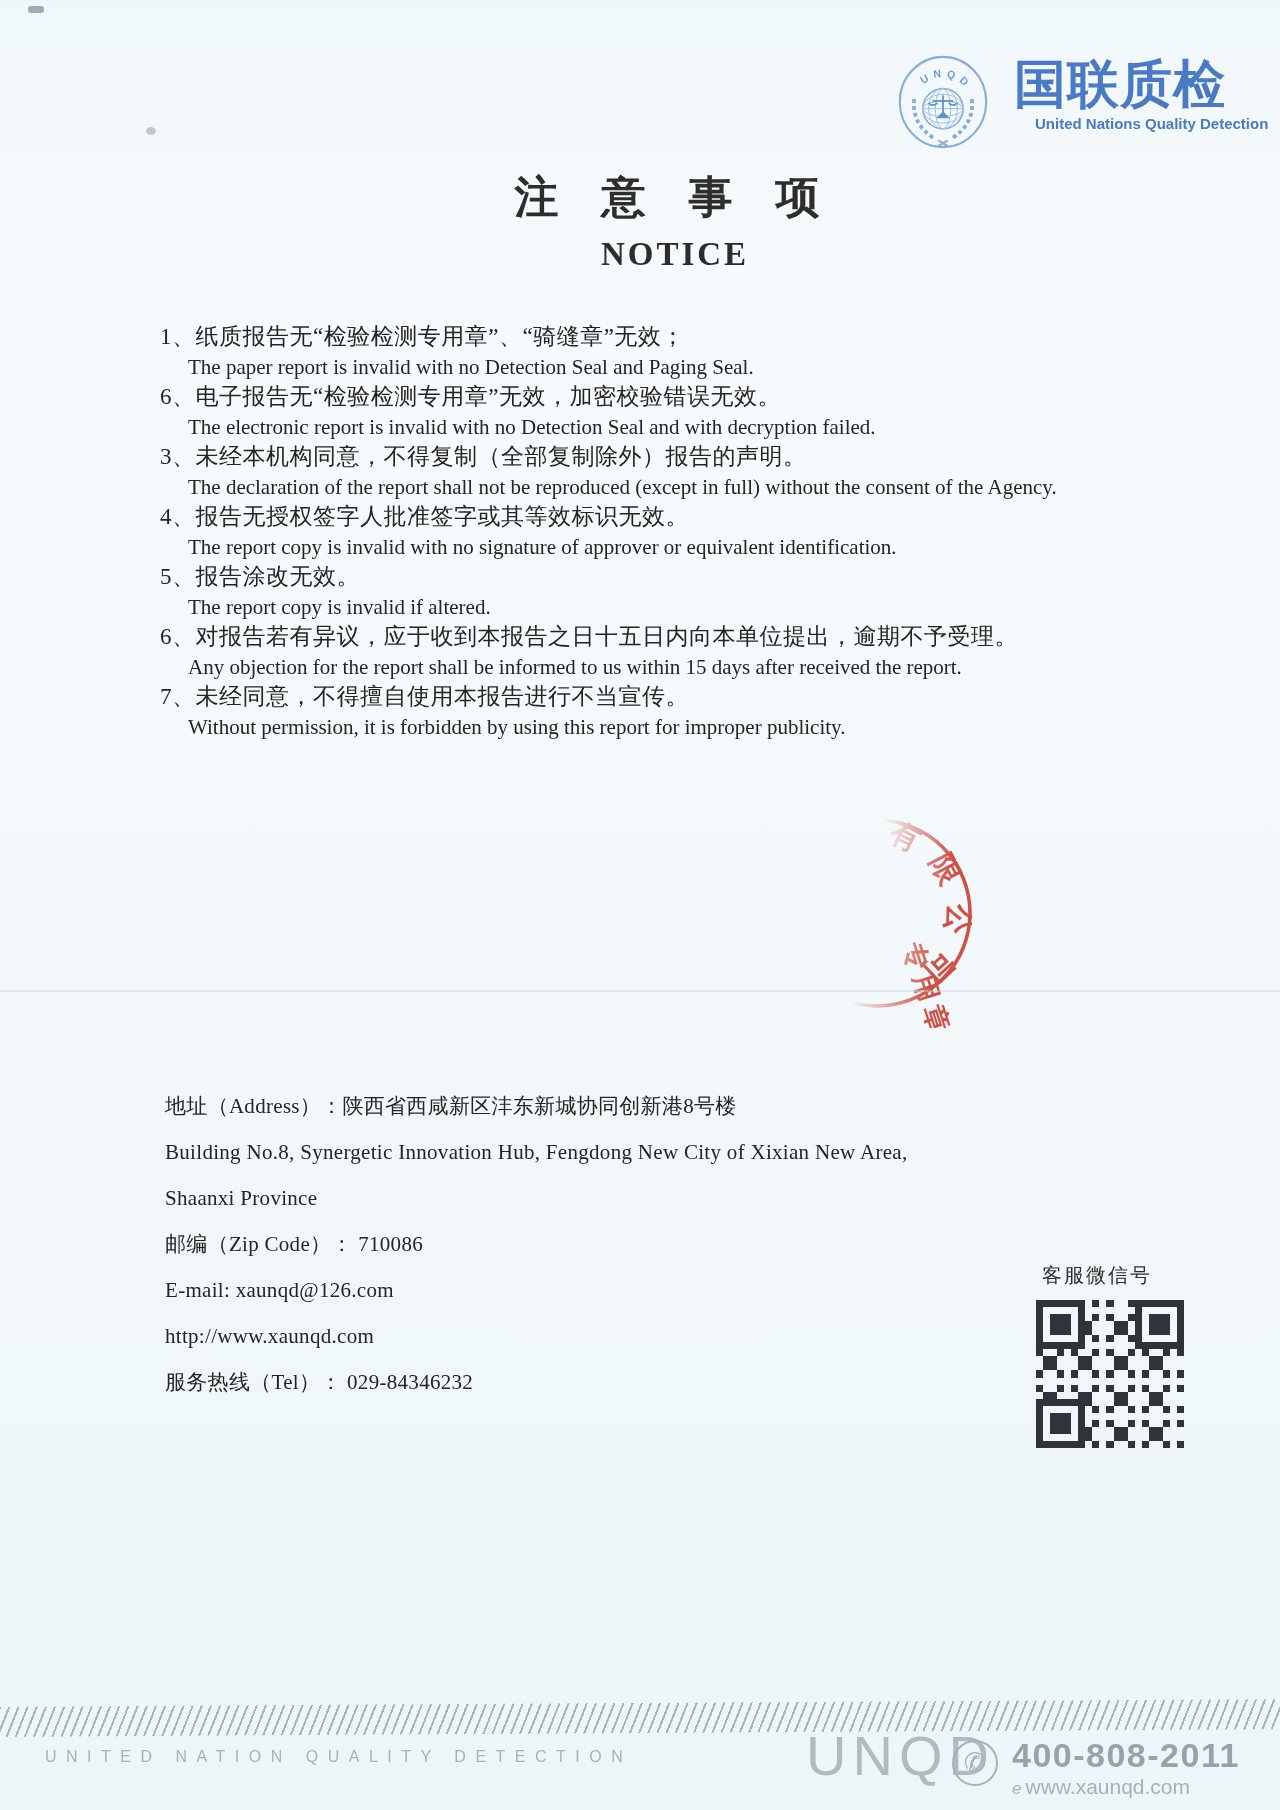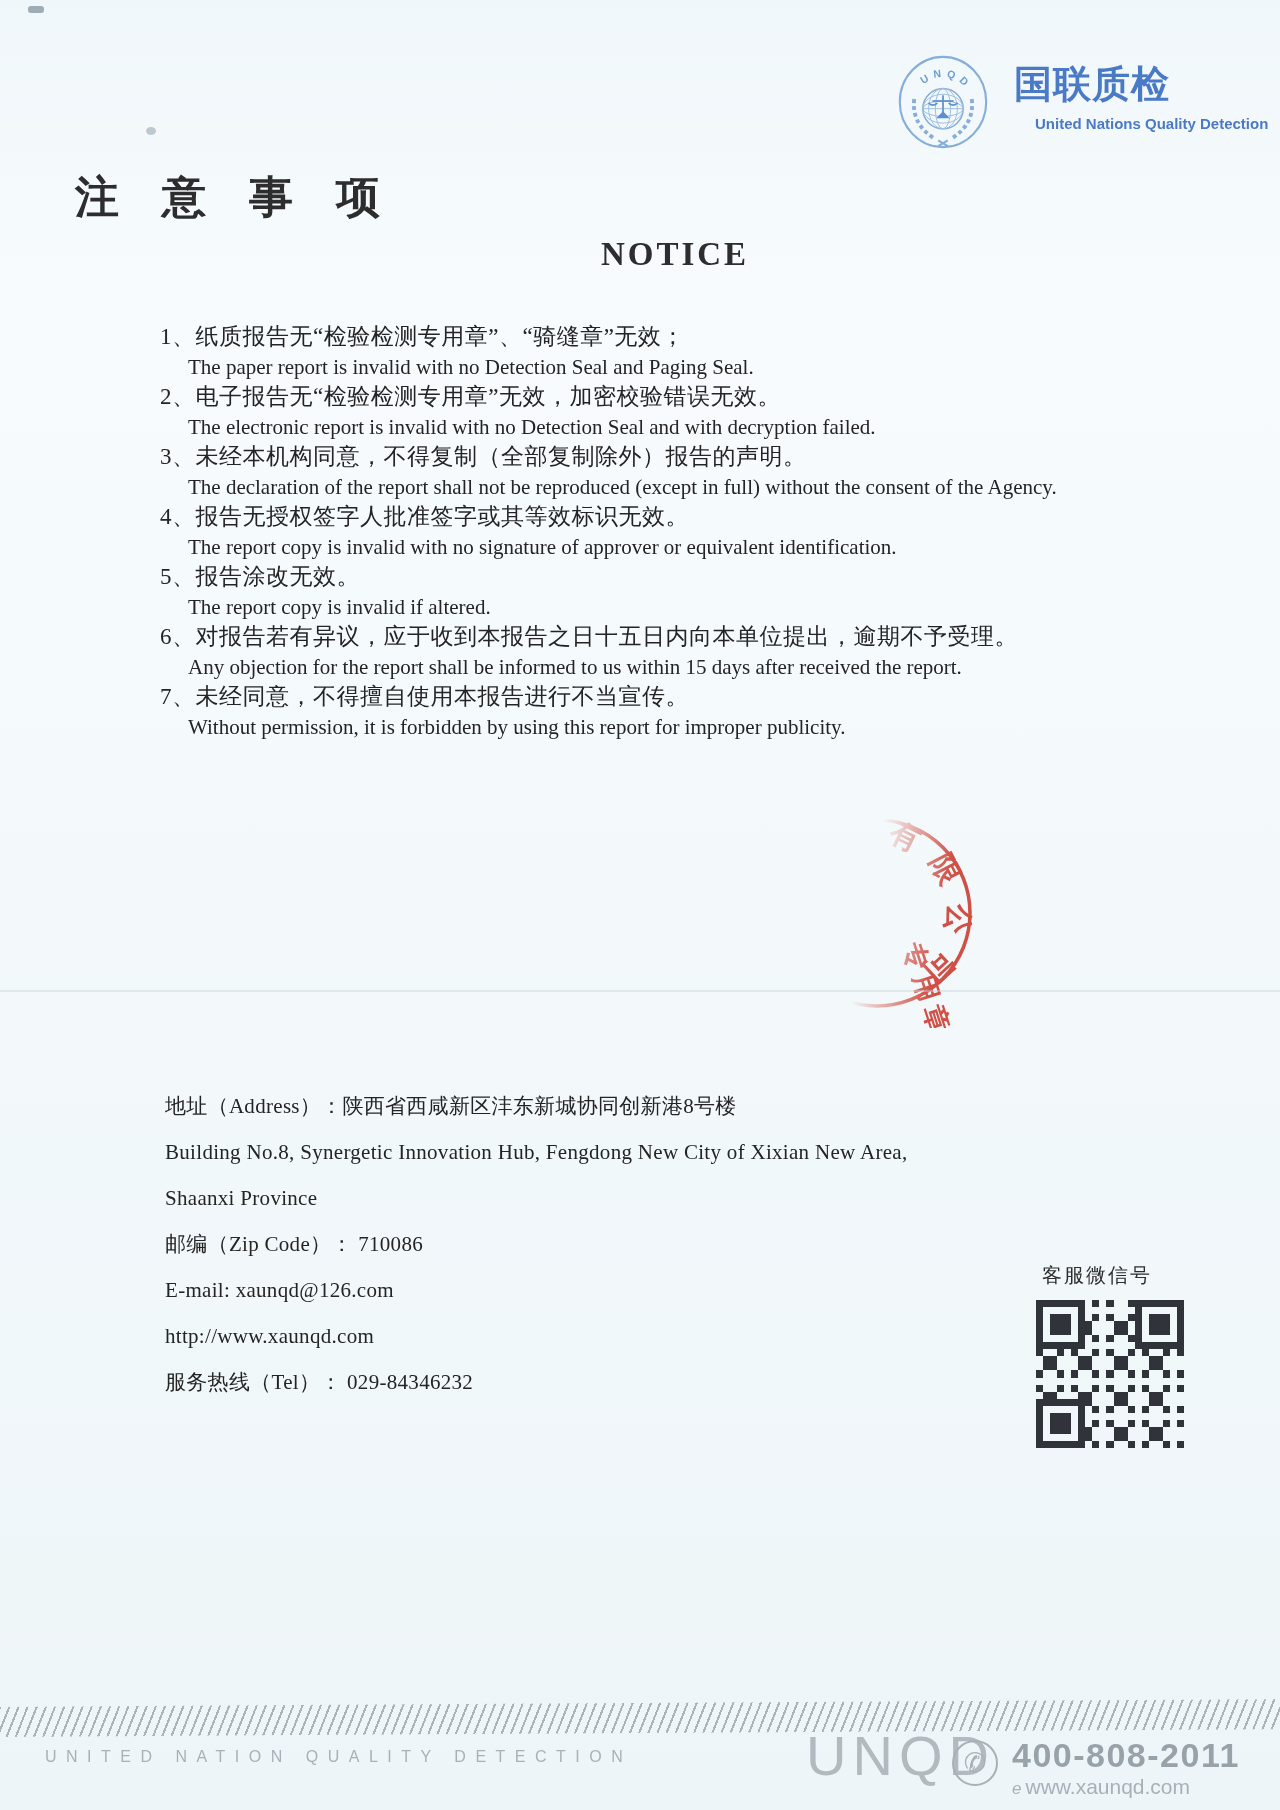--- a/index.html
+++ b/index.html
@@ -2,24 +2,24 @@
 <html><head>
 <meta charset="utf-8">
 <style>
   html,body{margin:0;padding:0;background:#d8dde0;}
   #page{position:relative;width:1280px;height:1810px;overflow:hidden;
     background:linear-gradient(180deg,#f0f7fa 0%,#f7fbfd 16%,#f3f9fb 52%,#eef5f8 100%);
     font-family:"Liberation Serif",serif;color:#262626;}
   
   .emblem{position:absolute;left:895px;top:52px;width:96px;height:98px;}
   .brand{position:absolute;left:1014px;top:56px;width:260px;}
-  .brand-cn{font-family:"Liberation Sans",sans-serif;font-weight:700;font-size:38px;line-height:56px;color:#4a7ac6;letter-spacing:1px;}
+  .brand-cn{font-family:"Liberation Sans",sans-serif;font-weight:700;font-size:52px;line-height:56px;color:#4a7ac6;letter-spacing:1px;}
   .brand-en{font-family:"Liberation Sans",sans-serif;font-weight:700;font-size:15px;line-height:18px;color:#4a7ac6;margin-top:3px;margin-left:21px;}
   
-  .title-cn{position:absolute;left:75px;top:168px;width:1200px;
+  .title-cn{position:absolute;left:75px;top:168px;width:1200px;text-align:center;
     font-size:44px;font-weight:700;letter-spacing:16px;color:#2d2d2d;}
   .title-en{position:absolute;left:75px;top:224px;width:1200px;text-align:center;
     font-size:33px;font-weight:700;letter-spacing:3px;color:#2d2d2d;margin-top:12px;}
   
   .notice-list{position:absolute;left:160px;top:322px;width:930px;}
   .n-cn{display:block;font-size:23px;line-height:30px;letter-spacing:0.5px;color:#242424;}
   .n-en{display:block;font-size:21px;line-height:30px;padding-left:28px;color:#242424;}
   
   .stamp{position:absolute;left:795px;top:798px;width:230px;height:230px;opacity:.88;
     -webkit-mask-image:linear-gradient(100deg,transparent 34%,#000 62%);
@@ -89,21 +89,21 @@
 
   <div class="title-cn">注 意 事 项</div>
   <div class="title-en">NOTICE</div>
 
   <div class="notice-list">
     <div class="n-item">
       <span class="n-cn">1、纸质报告无“检验检测专用章”、“骑缝章”无效；</span>
       <span class="n-en">The paper report is invalid with no Detection Seal and Paging Seal.</span>
     </div>
     <div class="n-item">
-      <span class="n-cn">2、电子报告无“检验检测专用章”无效，加密校验错误无效。</span>
+      <span class="n-cn">6、电子报告无“检验检测专用章”无效，加密校验错误无效。</span>
       <span class="n-en">The electronic report is invalid with no Detection Seal and with decryption failed.</span>
     </div>
     <div class="n-item">
       <span class="n-cn">3、未经本机构同意，不得复制（全部复制除外）报告的声明。</span>
       <span class="n-en">The declaration of the report shall not be reproduced (except in full) without the consent of the Agency.</span>
     </div>
     <div class="n-item">
       <span class="n-cn">4、报告无授权签字人批准签字或其等效标识无效。</span>
       <span class="n-en">The report copy is invalid with no signature of approver or equivalent identification.</span>
     </div>

